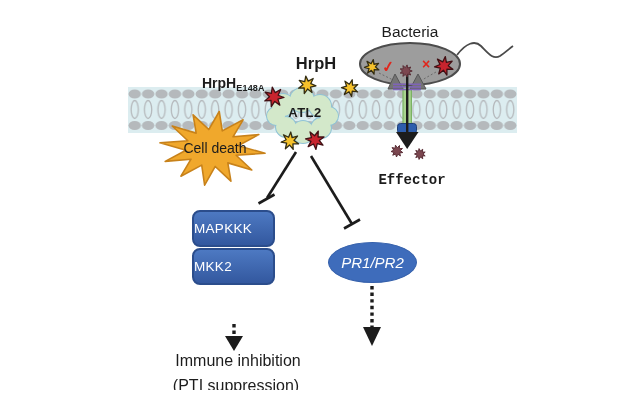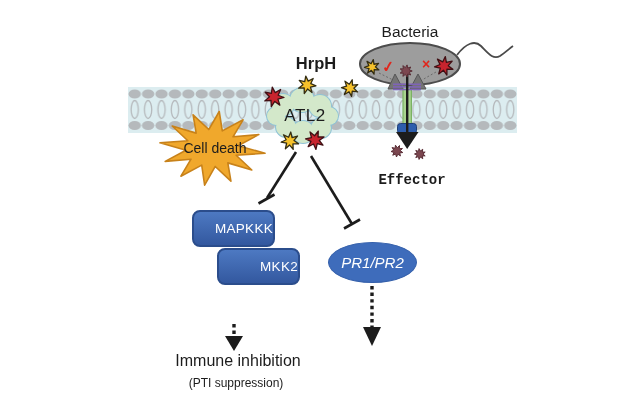--- a/index.html
+++ b/index.html
@@ -6,33 +6,33 @@
   html,body{margin:0;padding:0;background:#fff;}
   .stage{position:relative;width:636px;height:390px;background:#ffffff;overflow:hidden;
          font-family:"Liberation Sans",sans-serif;color:#1c1c1c;margin:0 auto;}
   svg.layer{position:absolute;left:0;top:0;}
   .lbl{position:absolute;white-space:nowrap;line-height:1.15;}
   .ctr{transform:translateX(-50%);}
   #lbl-bacteria{left:410px;top:23px;font-size:15.5px;}
   #lbl-hrph{left:316px;top:54px;font-size:16.5px;font-weight:bold;}
   #lbl-hrph-mut{left:202px;top:75px;font-size:14px;font-weight:bold;}
   #lbl-hrph-mut sub{font-size:9px;font-weight:bold;vertical-align:-3px;letter-spacing:.2px;}
-  #lbl-atl2{left:305px;top:106px;font-size:17px;font-weight:normal;letter-spacing:.5px;}
+  #lbl-atl2{left:305px;top:106px;font-size:13px;font-weight:bold;letter-spacing:.5px;}
   #lbl-celldeath{left:215px;top:140px;font-size:14px;}
   #lbl-effector{left:412px;top:172px;font-size:14px;font-weight:bold;font-family:Liberation Mono, monospace;}
   #lbl-immune1{left:238px;top:352px;font-size:16px;}
-  #lbl-immune2{left:236px;top:377px;font-size:12px;text-align:right;}
+  #lbl-immune2{left:236px;top:377px;font-size:16px;text-align:right;}
   #lbl-sa{left:378px;top:351px;font-size:16px;}
   #mark-check{left:382px;top:58px;font-size:15px;font-weight:bold;color:#e0261c;transform:rotate(-8deg);}
   #mark-cross{left:422px;top:56px;font-size:14px;font-weight:bold;color:#e0261c;}
   .cascade-box{position:absolute;left:192px;width:83px;height:37px;box-sizing:border-box;
       border-radius:8px;background:linear-gradient(180deg,#4d79c2,#33589f);
-      border:2px solid #2b4d8c;color:#fff;display:flex;align-items:center;justify-content:flex-end;
+      border:2px solid #2b4d8c;color:#fff;display:flex;align-items:center;justify-content:flex-start;
       font-size:13.5px;letter-spacing:.3px;}
-  #box-mapkkk{top:210px;} #box-mkk2{top:248px;margin-left:25px;} #box-sipk{top:286px;}
+  #box-mapkkk{top:210px;} #box-mkk2{top:248px;} #box-sipk{top:286px;}
   #pr-ellipse{position:absolute;left:328px;top:242px;width:89px;height:41px;box-sizing:border-box;
       border-radius:50%;background:#3e6cbb;border:1.5px solid #3560ab;color:#ffffff;
       display:flex;align-items:center;justify-content:center;font-size:15px;font-style:italic;}
 </style>
 </head>
 <body>
 
 <div class="stage">
 
   <svg class="layer" width="636" height="407" viewBox="0 0 636 407">
@@ -123,20 +123,21 @@
       <polygon points="225,336 243,336 234,351" fill="#1c1c1c"></polygon>
     </g>
     <g>
       <line x1="372" y1="286" x2="372" y2="327" stroke="#1c1c1c" stroke-width="3.4" stroke-dasharray="3.4 3.2"></line>
       <polygon points="363,327 381,327 372,346" fill="#1c1c1c"></polygon>
     </g>
   </svg>
 
   <div class="lbl ctr" id="lbl-bacteria">Bacteria</div>
   <div class="lbl ctr" id="lbl-hrph">HrpH</div>
+  <div class="lbl" id="lbl-hrph-mut"><span>HrpH</span><sub>E148A</sub></div>
   <div class="lbl ctr" id="lbl-atl2">ATL2</div>
   <div class="lbl ctr" id="lbl-celldeath">Cell death</div>
   <div class="lbl ctr" id="lbl-effector">Effector</div>
   <div class="lbl" id="mark-check">✓</div>
   <div class="lbl" id="mark-cross">×</div>
 
   <div class="cascade-box" id="box-mapkkk">
       <span>MAPKKK</span>
     </div>
   <div class="cascade-box" id="box-mkk2">

